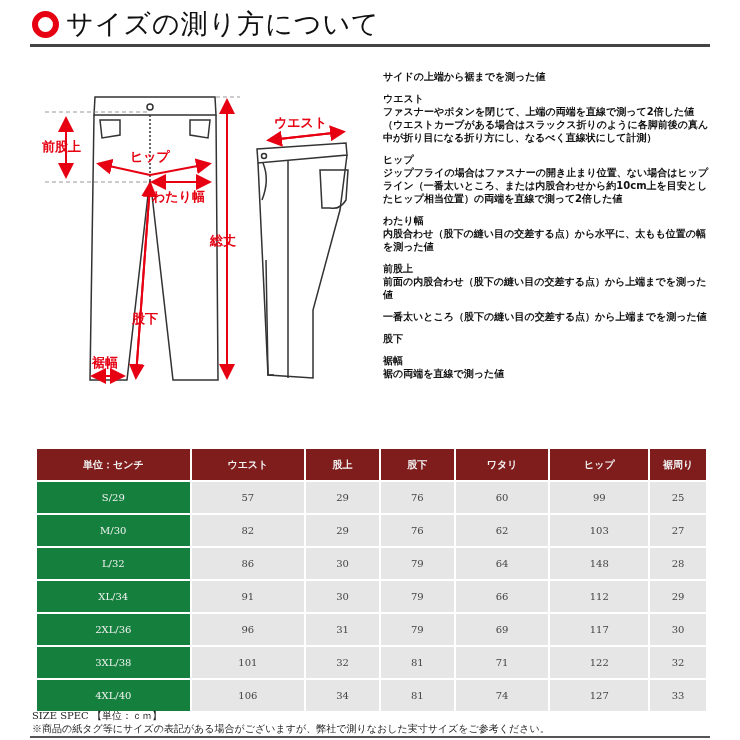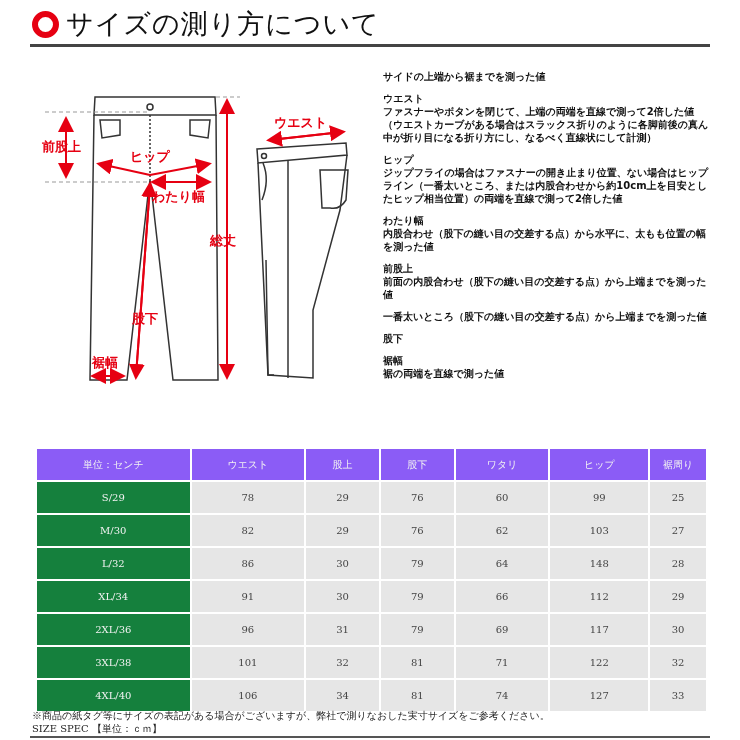--- a/index.html
+++ b/index.html
@@ -11,21 +11,21 @@
 
   .diagram { position:absolute; left:30px; top:60px; width:340px; height:330px; }
   .diagram svg { position:absolute; left:0; top:0; }
   .dlabel { position:absolute; color:#e60012; font-weight:bold; font-size:13px; }
 
   .desc { position:absolute; left:383px; top:70px; width:330px; font-size:10px; line-height:13px; font-weight:bold; }
   .desc .item { margin-bottom:9px; }
 
   table.size { position:absolute; left:35px; top:447px; width:673px; border-collapse:collapse; font-family:"DejaVu Serif", serif; font-size:10px; }
   table.size th, table.size td { height:31px; text-align:center; border:2px solid #fff; padding:0; }
-  table.size th { background:#8b5cf6; color:#f2f2f2; font-weight:normal; font-family:"DejaVu Sans", sans-serif; }
+  table.size th { background:#7f1d1d; color:#f2f2f2; font-weight:bold; font-family:"DejaVu Sans", sans-serif; }
   table.size td.size-cell { background:#15803d; color:#f2f2f2; }
   table.size td.val { background:#e6e6e6; color:#444; }
 
   .foot { position:absolute; left:32px; top:709px; font-family:"DejaVu Serif", serif; font-size:10px; line-height:13px; color:#222; }
   .foot-rule { position:absolute; left:30px; top:736px; width:680px; height:2px; background:#555; }
 </style>
 </head>
 <body>
 
 <div class="title-wrap">
@@ -146,21 +146,21 @@
       <th>股上</th>
       <th>股下</th>
       <th>ワタリ</th>
       <th>ヒップ</th>
       <th>裾周り</th>
     </tr>
   </thead>
   <tbody>
     <tr>
         <td class="size-cell">S/29</td>
-        <td class="val">78</td>
+        <td class="val">57</td>
         <td class="val">29</td>
         <td class="val">76</td>
         <td class="val">60</td>
         <td class="val">99</td>
         <td class="val">25</td>
       </tr>
     <tr>
         <td class="size-cell">M/30</td>
         <td class="val">82</td>
         <td class="val">29</td>
@@ -211,16 +211,16 @@
         <td class="val">34</td>
         <td class="val">81</td>
         <td class="val">74</td>
         <td class="val">127</td>
         <td class="val">33</td>
       </tr>
   </tbody>
 </table>
 
 <div class="foot">
+  <div>SIZE SPEC 【単位：ｃｍ】</div>
   <div>※商品の紙タグ等にサイズの表記がある場合がございますが、弊社で測りなおした実寸サイズをご参考ください。</div>
-  <div>SIZE SPEC 【単位：ｃｍ】</div>
 </div>
 <div class="foot-rule"></div>
 
 </body></html>

